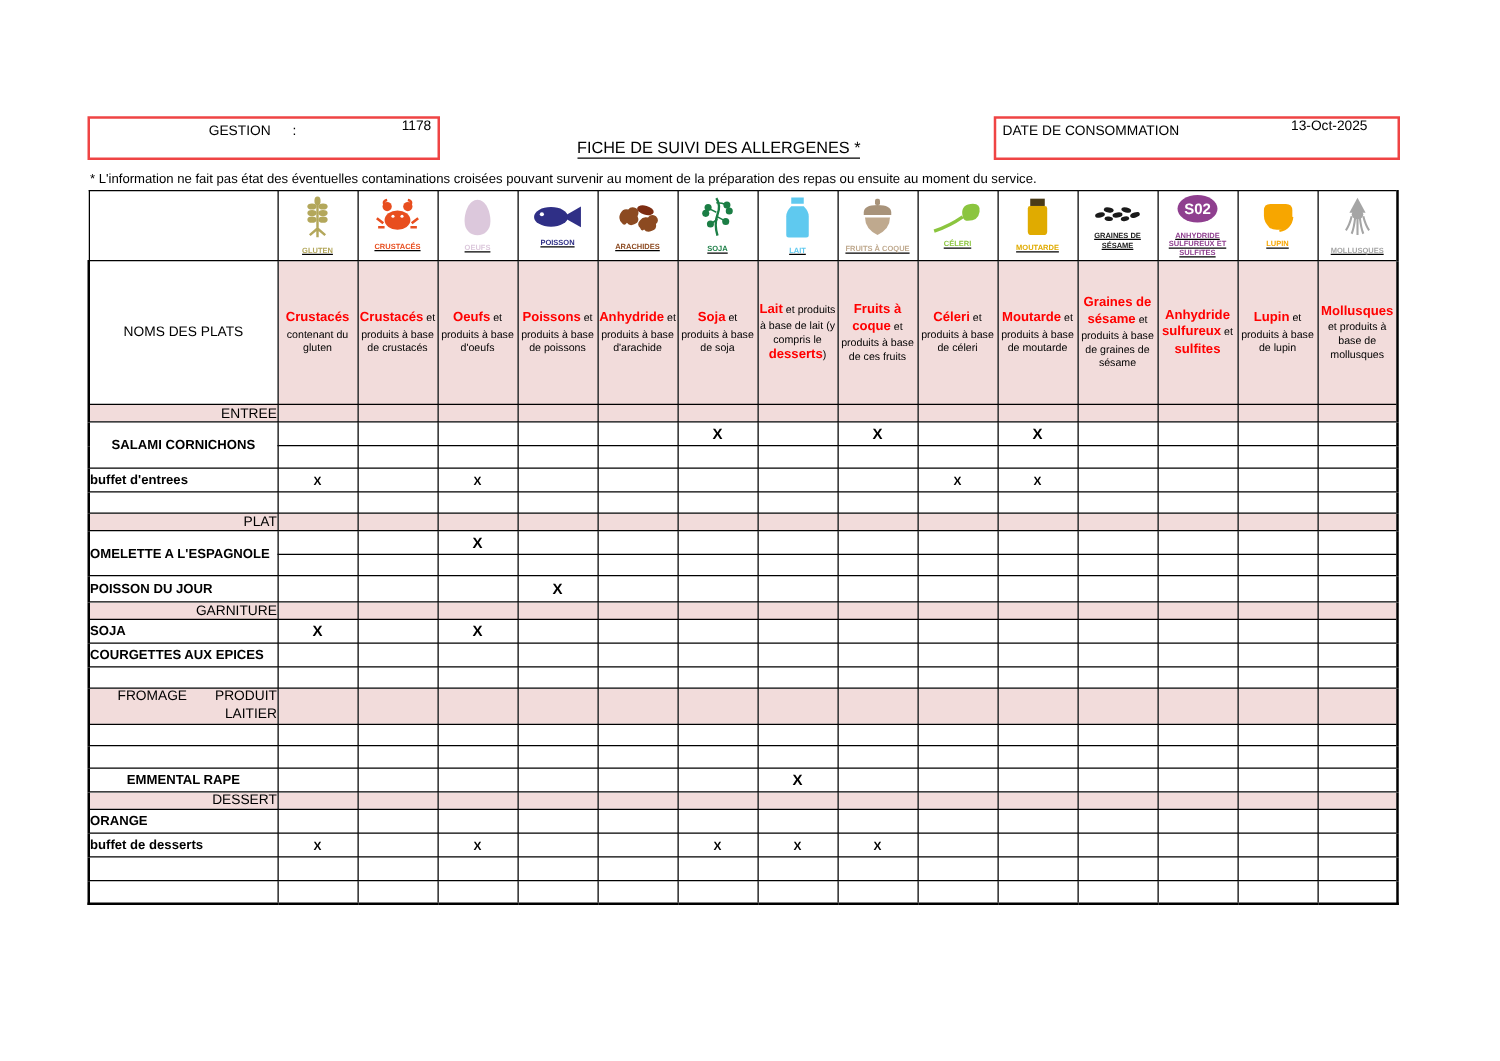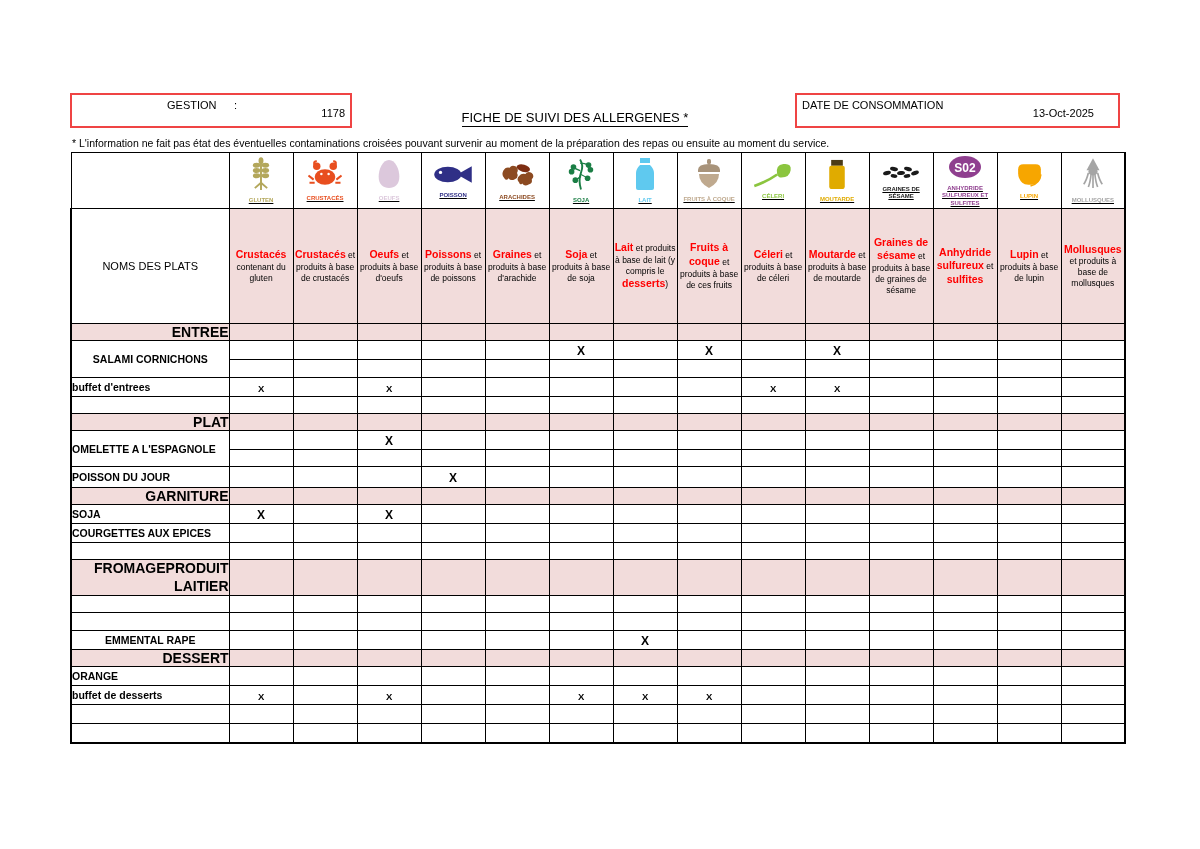--- a/index.html
+++ b/index.html
@@ -9,38 +9,38 @@
   }
   .topbox { position:absolute; border:2px solid #ef4444; height:31px; font-size:11px; background:#fff; }
   #gestion-box { left:70px; top:93px; width:278px; }
   #date-box { left:795px; top:93px; width:321px; }
   .tb-label { position:absolute; top:4px; }
   #gestion-box .tb-label { left:95px; }
   #date-box .tb-label { left:5px; }
   .tb-colon { position:absolute; top:4px; }
   #gestion-box .tb-colon { left:162px; }
   #date-box .tb-colon { left:140px; }
-  .tb-value { position:absolute; top:12px;text-align:right; }
+  .tb-value { position:absolute; top:0;text-align:right; }
   #gestion-box .tb-value { right:5px; }
   #date-box .tb-value { right:24px; }
   #doc-title { position:absolute; left:0; top:110px; width:1150px; text-align:center; font-size:13px; }
   #doc-title span { border-bottom:1px solid #000; padding-bottom:1px; }
   #doc-note { position:absolute; left:72px; top:137px; font-size:10.5px; }
 
   #allergen-table { position:absolute; left:70px; top:152px; border-collapse:collapse; table-layout:fixed; }
   #allergen-table td { border:1px solid #000; padding:0; overflow:hidden; }
   td.blank { border:none; background:#fff; }
   td.icon-cell { border:2px solid #000; text-align:center; vertical-align:middle; background:#fff; }
   .icon-wrap { display:flex; flex-direction:column; align-items:center; justify-content:center; height:100%;text-decoration:underline; }
   .icon-label { font-size:6px; font-weight:bold; line-height:1.2; padding:0 2px; margin-top:1px; }
   td.names-header { border:2px solid #000; text-align:center; vertical-align:middle; font-size:11px; background:#fff; }
   td.header-cell { background:#f2dcdb; text-align:center; vertical-align:middle; font-size:8.5px; line-height:1.3; padding:1px 2px; }
   td.header-cell .rn { color:#ff0000; font-weight:bold; font-size:10.5px; }
   td.section-label, td.section-cell { background:#f2dcdb; }
-  td.section-label { font-weight:bold; font-size:14px; text-align:right; padding-right:3px; vertical-align:middle; }
+  td.section-label { font-weight:normal; font-size:11px; text-align:right; padding-right:3px; vertical-align:middle; }
   td.dish-label { font-weight:bold; font-size:10.5px; text-align:left; padding-left:3px; vertical-align:middle; background:#fff; }
   td.dish-label.center { text-align:center; padding-left:0; }
   td.allergen-cell { text-align:center; vertical-align:middle; background:#fff; }
   .mark { font-weight:bold; font-size:12px; }
   .mark.small { font-size:9.5px; }
   .col-first { border-left-width:2px !important; }
   .col-last { border-right-width:2px !important; }
   tr.row-last td { border-bottom-width:2px !important; }
   .fr-l1 { display:flex; justify-content:space-between; padding-left:22px; line-height:1.25; }
   .fr-l2 { text-align:right; line-height:1.25; }
@@ -253,21 +253,21 @@
             <div class="icon-label" style="color: rgb(165, 165, 165);">MOLLUSQUES</div>
           </div>
         </td>
       </tr>
       <tr style="height: 115px;">
         <td class="names-header col-first">NOMS DES PLATS</td>
         <td class="header-cell"><span class="rn">Crustacés</span><span class="bt"> contenant du gluten</span></td>
         <td class="header-cell"><span class="rn">Crustacés</span><span class="bt"> et produits à base de crustacés</span></td>
         <td class="header-cell"><span class="rn">Oeufs</span><span class="bt"> et produits à base d'oeufs</span></td>
         <td class="header-cell"><span class="rn">Poissons</span><span class="bt"> et produits à base de poissons</span></td>
-        <td class="header-cell"><span class="rn">Graines</span><span class="bt"> et produits à base d'arachide</span></td>
+        <td class="header-cell"><span class="rn">Anhydride</span><span class="bt"> et produits à base d'arachide</span></td>
         <td class="header-cell"><span class="rn">Soja</span><span class="bt"> et produits à base de soja</span></td>
         <td class="header-cell"><span class="rn">Lait</span><span class="bt"> et produits à base de lait (y compris le </span><span class="rn">desserts</span><span class="bt">)</span></td>
         <td class="header-cell"><span class="rn">Fruits à coque</span><span class="bt"> et produits à base de ces fruits</span></td>
         <td class="header-cell"><span class="rn">Céleri</span><span class="bt"> et produits à base de céleri</span></td>
         <td class="header-cell"><span class="rn">Moutarde</span><span class="bt"> et produits à base de moutarde</span></td>
         <td class="header-cell"><span class="rn">Graines de sésame</span><span class="bt"> et produits à base de graines de sésame</span></td>
         <td class="header-cell"><span class="rn">Anhydride sulfureux</span><span class="bt"> et </span><span class="rn">sulfites</span></td>
         <td class="header-cell"><span class="rn">Lupin</span><span class="bt"> et produits à base de lupin</span></td>
         <td class="header-cell col-last"><span class="rn">Mollusques</span><span class="bt"> et produits à base de mollusques</span></td>
       </tr>

